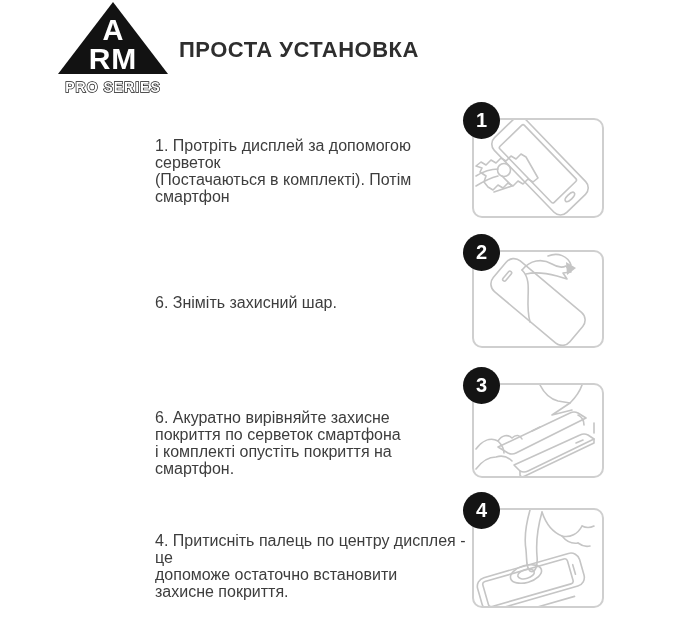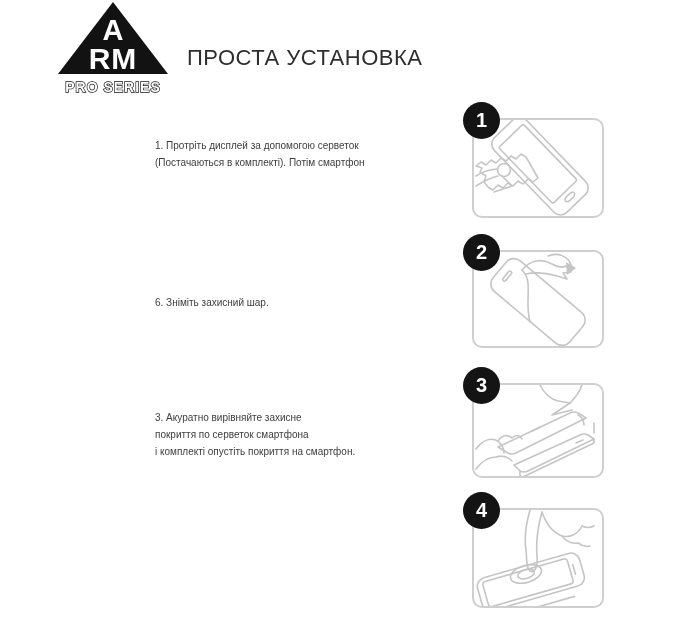--- a/index.html
+++ b/index.html
@@ -13,28 +13,28 @@
   
   .logo{position:absolute;left:56px;top:2px;width:114px;height:94px;}
   .logo svg{display:block;}
   .logo-a{fill:#ffffff;font-family:"Liberation Sans",sans-serif;font-weight:700;font-size:29px;}
   .logo-rm{fill:#ffffff;font-family:"Liberation Sans",sans-serif;font-weight:700;font-size:30px;letter-spacing:1px;}
   .logo-series{
     fill:#ffffff;stroke:#121212;stroke-width:1.4;paint-order:stroke;
     font-family:"Liberation Sans",sans-serif;font-weight:700;font-size:14px;letter-spacing:1px;
   }
   .title{
-    position:absolute;left:179px;top:37px;margin:8px;
-    font-size:22px;font-weight:400;letter-spacing:0.5px;color:#2e2e2e;
+    position:absolute;left:179px;top:37px;margin:0;
+    font-size:22px;font-weight:700;letter-spacing:0.5px;color:#2e2e2e;
   }
 
   
   .step-text{
     position:absolute;left:155px;width:320px;
-    font-size:10px;line-height:17px;color:#3d3d3d;
+    font-size:16px;line-height:17px;color:#3d3d3d;
   }
   .t1{top:137px}
   .t2{top:294px}
   .t3{top:409px}
   .t4{top:532px}
 
   
   .illus{
     position:absolute;left:472px;width:132px;
     border:2px solid #cfcfcf;border-radius:10px;background:#ffffff;
@@ -121,21 +121,21 @@
         </g>
         <g>
           <path d="M74,4 C84,0 94,4 97,13"></path>
           <polygon class="fillhead" points="92,10 102,16 93,23"></polygon>
         </g>
       </g>
     </svg>
   </div>
 
   <div class="step-text t3">
-    <div>3. Акуратно вирівняйте захисне</div>
+    <div>6. Акуратно вирівняйте захисне</div>
     <div>покриття по серветок смартфона</div>
     <div>і комплекті опустіть покриття на смартфон.</div>
   </div>
   <div class="illus i3">
     <div class="badge">
       <span>3</span>
     </div>
     <svg width="128" height="91" viewBox="0 0 128 91">
       <g class="art">
         <g>
@@ -155,20 +155,25 @@
         </g>
         <g>
           <path d="M2,64 C8,56 16,52 24,56 C28,50 34,49 38,53 C42,49 46,50 48,54"></path>
           <path d="M2,84 C8,76 14,72 22,72 C28,70 34,72 38,76"></path>
           <path d="M24,56 C28,60 30,64 30,68"></path>
         </g>
       </g>
     </svg>
   </div>
 
+  <div class="step-text t4">
+    <div>4. Притисніть палець по центру дисплея - це</div>
+    <div>допоможе остаточно встановити</div>
+    <div>захисне покриття.</div>
+  </div>
   <div class="illus i4">
     <div class="badge">
       <span>4</span>
     </div>
     <svg width="128" height="96" viewBox="0 0 128 96">
       <g class="art">
         <g transform="rotate(-16 60 72)">
           <rect x="4" y="54" width="106" height="34" rx="9"></rect>
           <rect x="10" y="58" width="88" height="26" rx="3"></rect>
           <path d="M5,87 L5,92 Q5,97 13,97 L95,97"></path>

